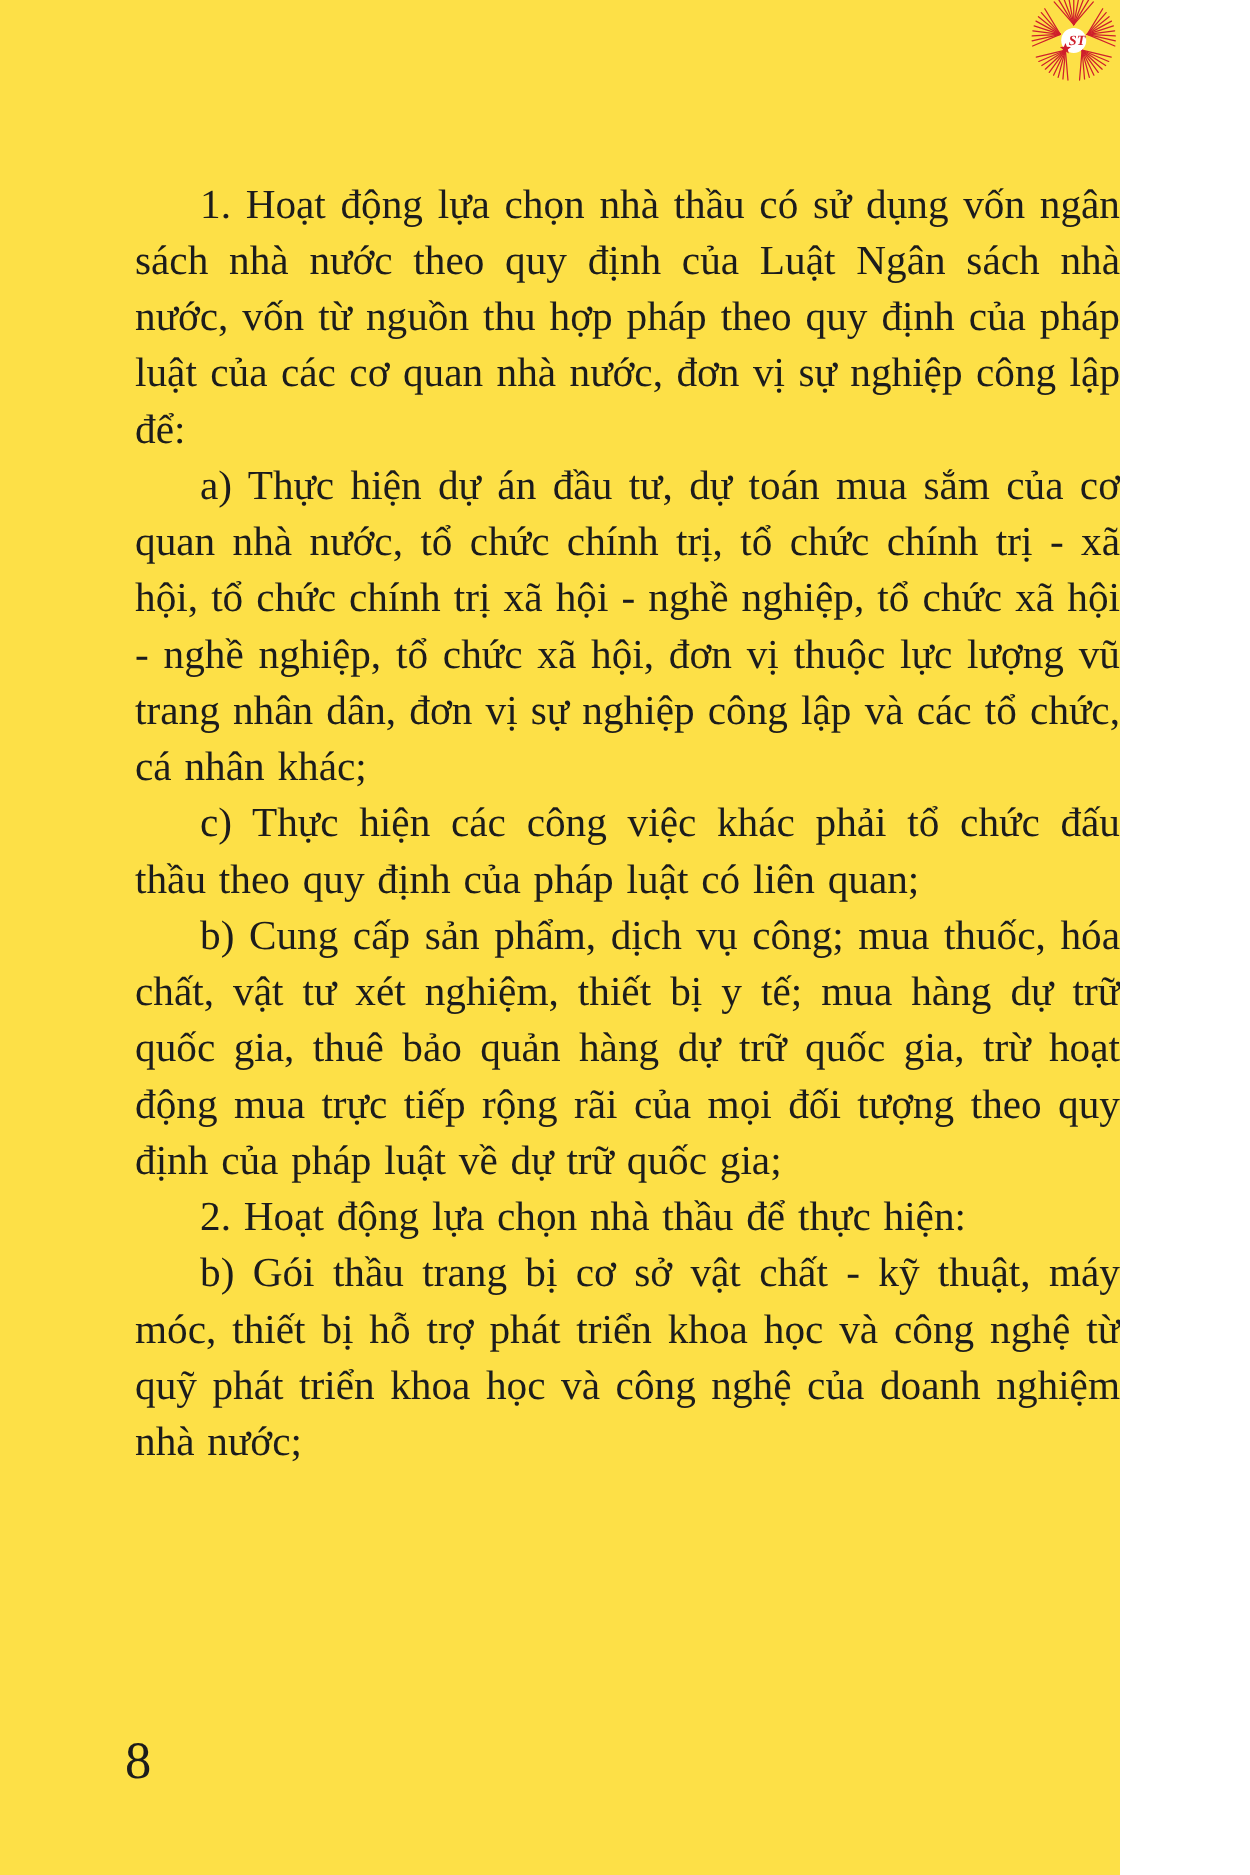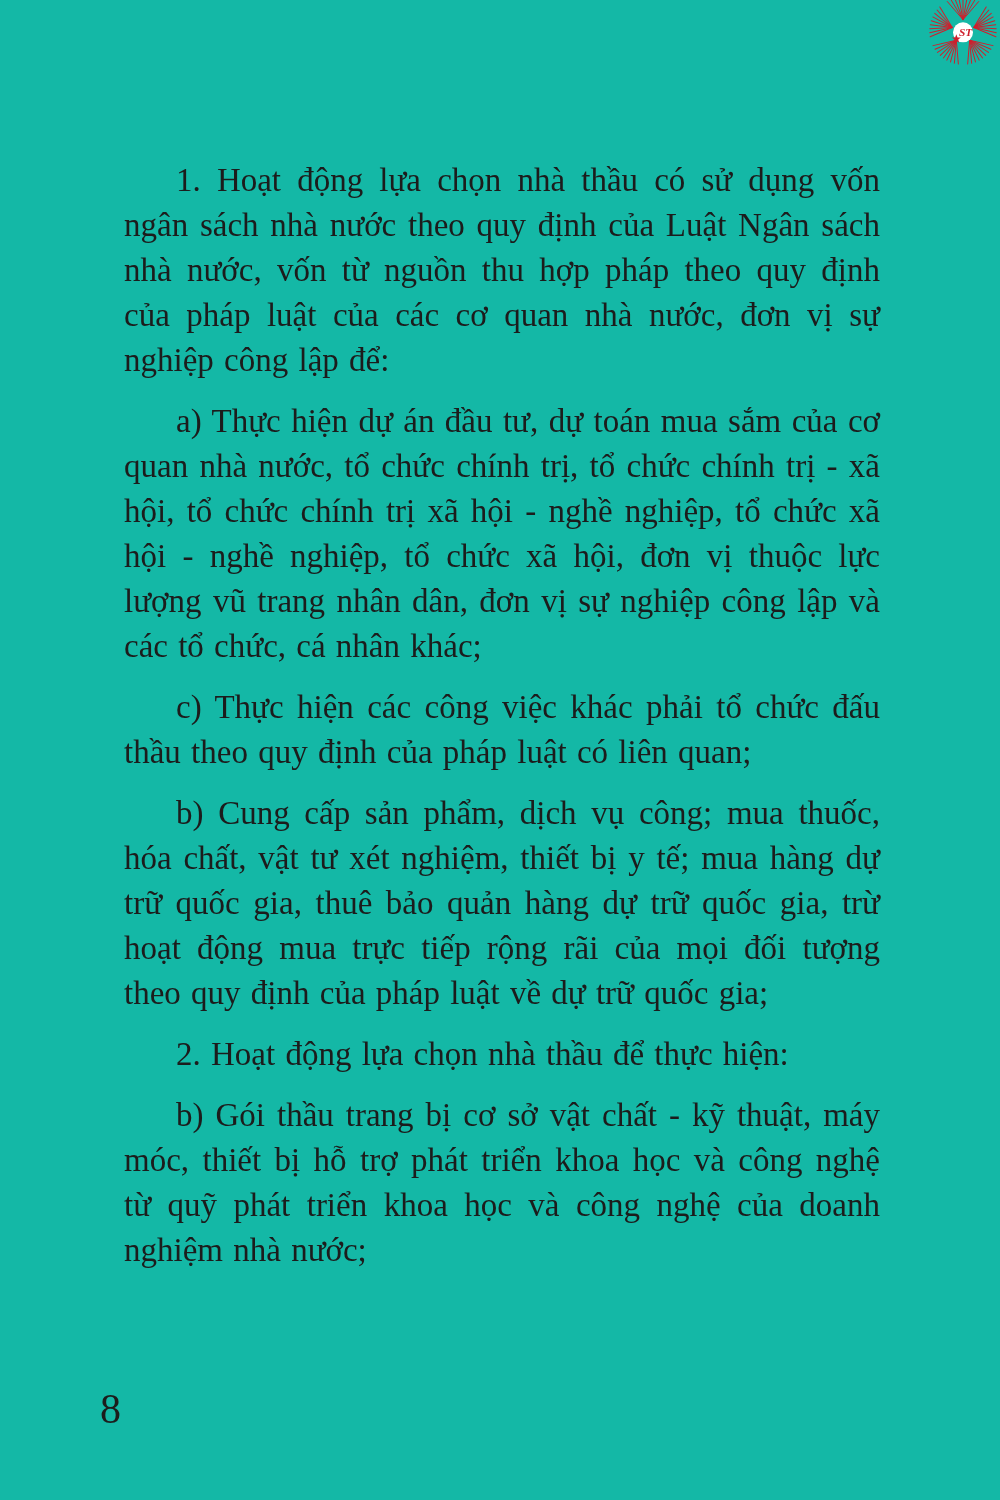--- a/index.html
+++ b/index.html
@@ -2,39 +2,39 @@
 <html><head>
 <meta charset="utf-8">
 <style>
   html, body {
     margin: 0;
     padding: 0;
     background: #ffffff;
   }
   .page {
     position: relative;
-    width: 1000px;
+    width: 896px;
     height: 1500px;
-    background: #14b8a6;
+    background: #fde047;
     overflow: hidden;
     font-family: "Liberation Serif", serif;
     color: #1c1c1c;
   }
   .body-text {
     position: absolute;
     left: 108px;
     top: 142px;
     width: 788px;
     font-size: 33px;
     line-height: 45px;
     text-align: justify;
     color: #1c1c1c;
   }
   .body-text p {
-    margin: 16px;
+    margin: 0;
     padding: 0;
     text-indent: 52px;
     word-spacing: 2px;
   }
   .page-number {
     position: absolute;
     left: 100px;
     top: 1385px;
     font-size: 42px;
     color: #1c1c1c;

